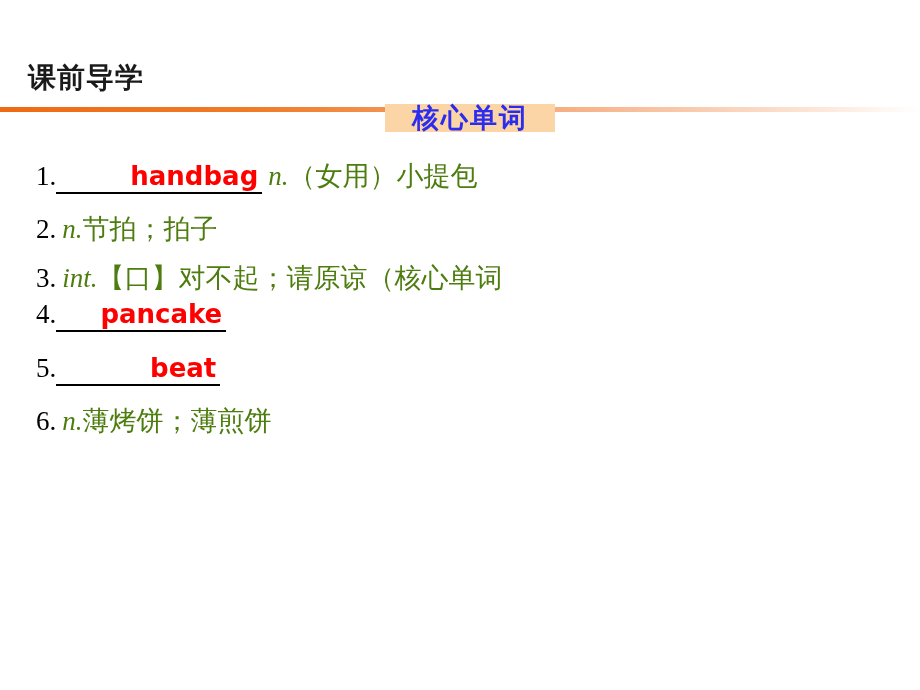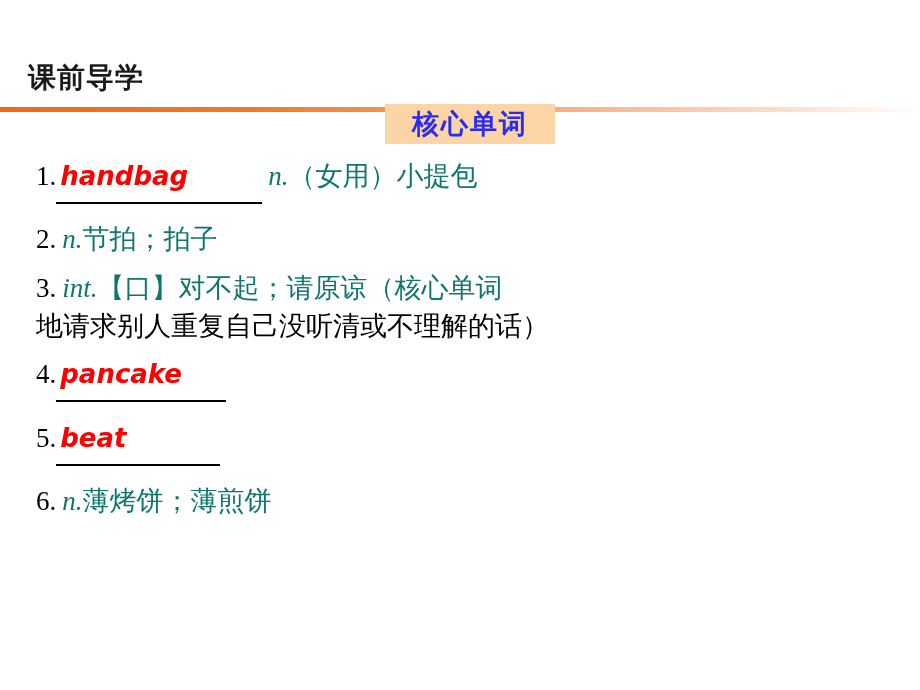--- a/index.html
+++ b/index.html
@@ -46,21 +46,21 @@
     width: 920px;
     height: 5px;
     background: linear-gradient(to right, #ef6a12 0%, #f07c28 28%, #f6b186 62%, #fbdcc8 84%, #ffffff 100%);
   }
   
   .section-banner {
     position: absolute;
     left: 385px;
     top: 104px;
     width: 170px;
-    height: 40px;
+    height: 28px;
     background: #fbd5a5;
     display: flex;
     align-items: center;
     justify-content: center;
   }
   .section-banner-text {
     font-family: "DejaVu Sans", sans-serif;
     font-size: 27px;
     font-weight: bold;
     color: #2c2cf0;
@@ -85,33 +85,32 @@
   .entry-num {
     font-family: "Liberation Serif", serif;
     font-size: 27px;
     color: #000;
     white-space: pre;
   }
   .blank {
     position: relative;
     display: inline-block;
     border-bottom: 2px solid #000000;
-    text-align: left;
+    text-align: right;
     color: #ff0000;
     font-family: "DejaVu Sans", sans-serif;
     font-weight: bold;
     font-size: 26px;
-    padding: 0 4px 11px 4px;
+    padding: 0 4px 1px 4px;
     line-height: 1.12;
-    font-style: italic;
   }
   .meaning {
     font-family: "Liberation Serif", serif;
     font-size: 27px;
-    color: #0f766e;
+    color: #4d7c0f;
     white-space: pre;
     padding-left: 6px;
   }
   .pos {
     font-style: italic;
     font-family: "Liberation Serif", serif;
   }
   .cont-line {
     font-family: "Liberation Serif", serif;
     font-size: 27px;
@@ -159,21 +158,20 @@
 
     <div class="entry row2">
       <span class="entry-num">2.</span>
       <span class="meaning"><span class="pos">n.</span><span>节拍；拍子</span></span>
     </div>
 
     <div class="entry row3">
       <span class="entry-num">3.</span>
       <span class="meaning"><span class="pos">int.</span><span>【口】对不起；请原谅（核心单词</span></span>
     </div>
-    <div class="cont-line">地请求别人重复自己没听清或不理解的话）</div>
 
     <div class="entry row4">
       <span class="entry-num">4.</span>
       <span class="blank w4">pancake</span>
     </div>
 
     <div class="entry row5">
       <span class="entry-num">5.</span>
       <span class="blank w5">beat</span>
     </div>

